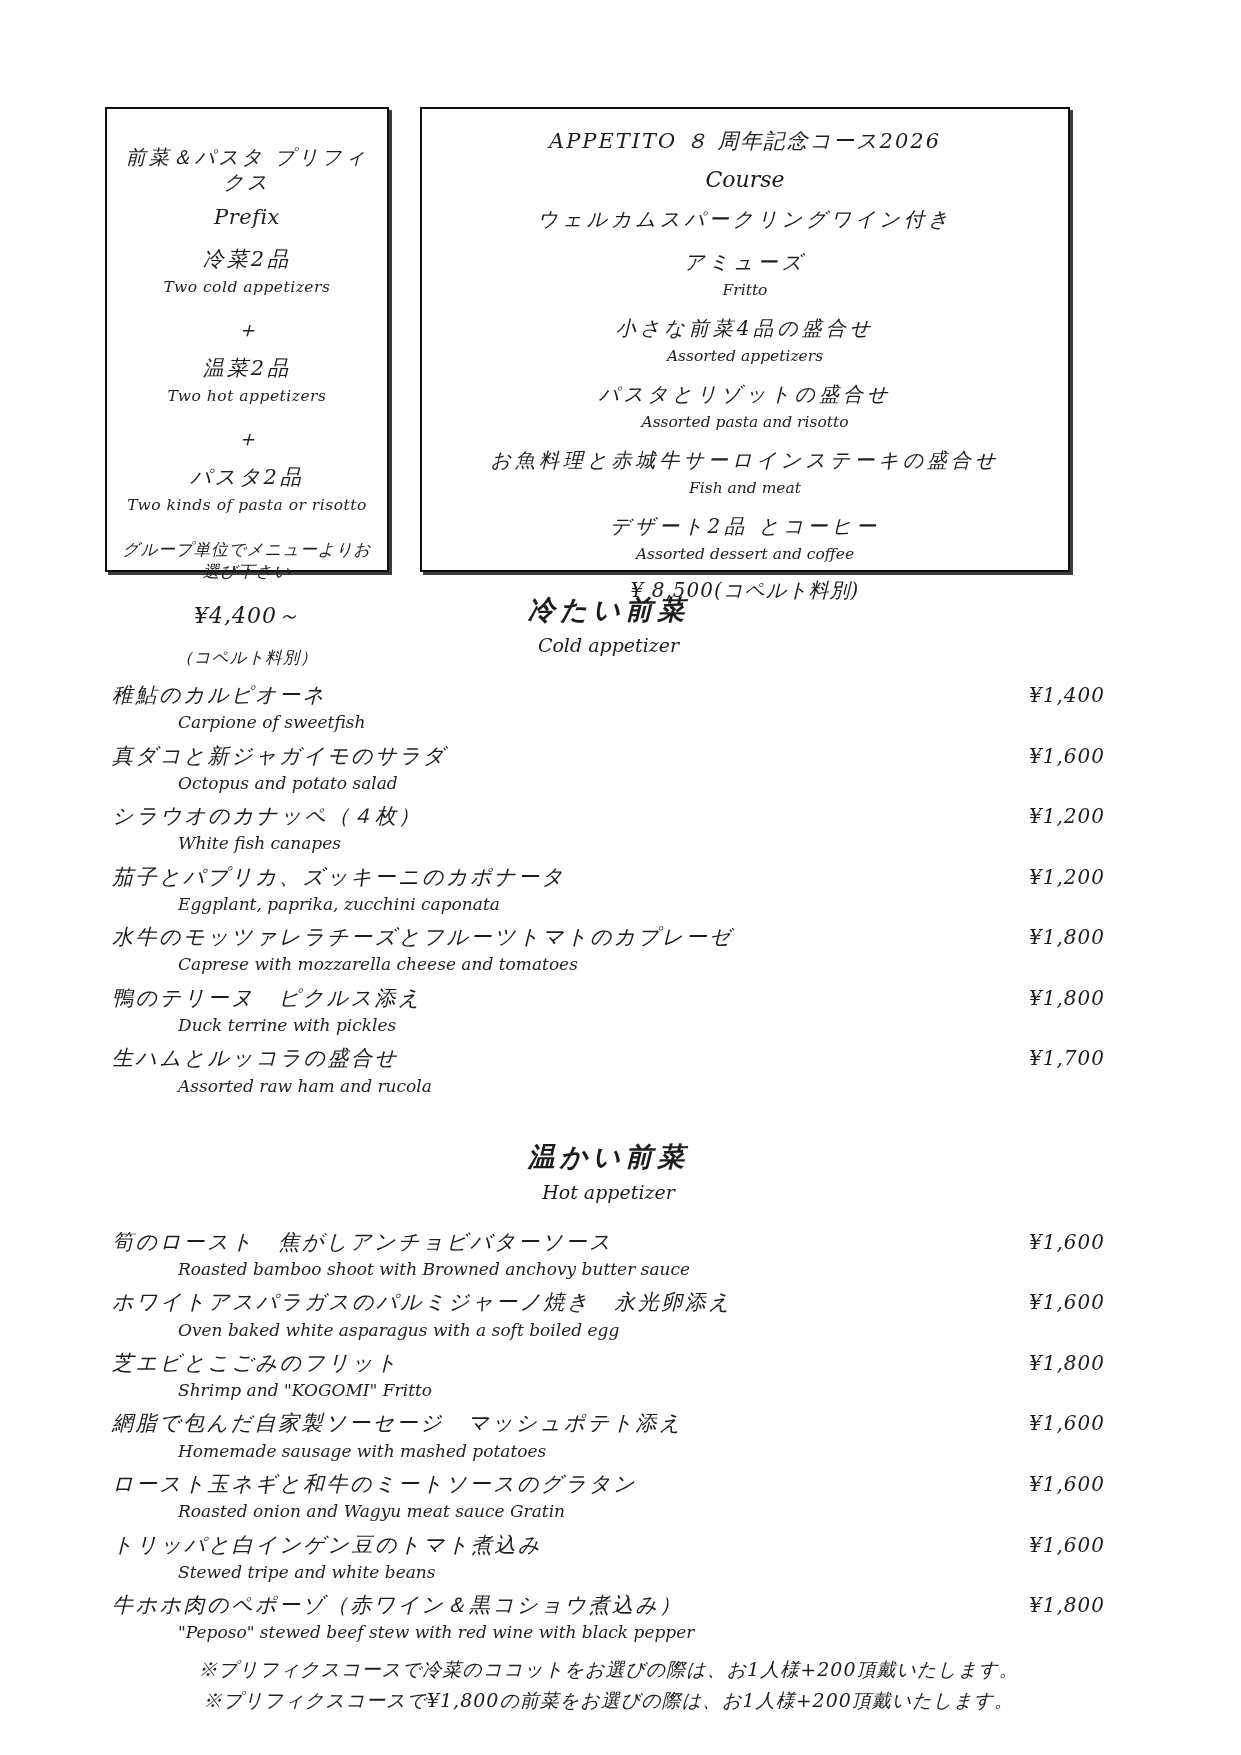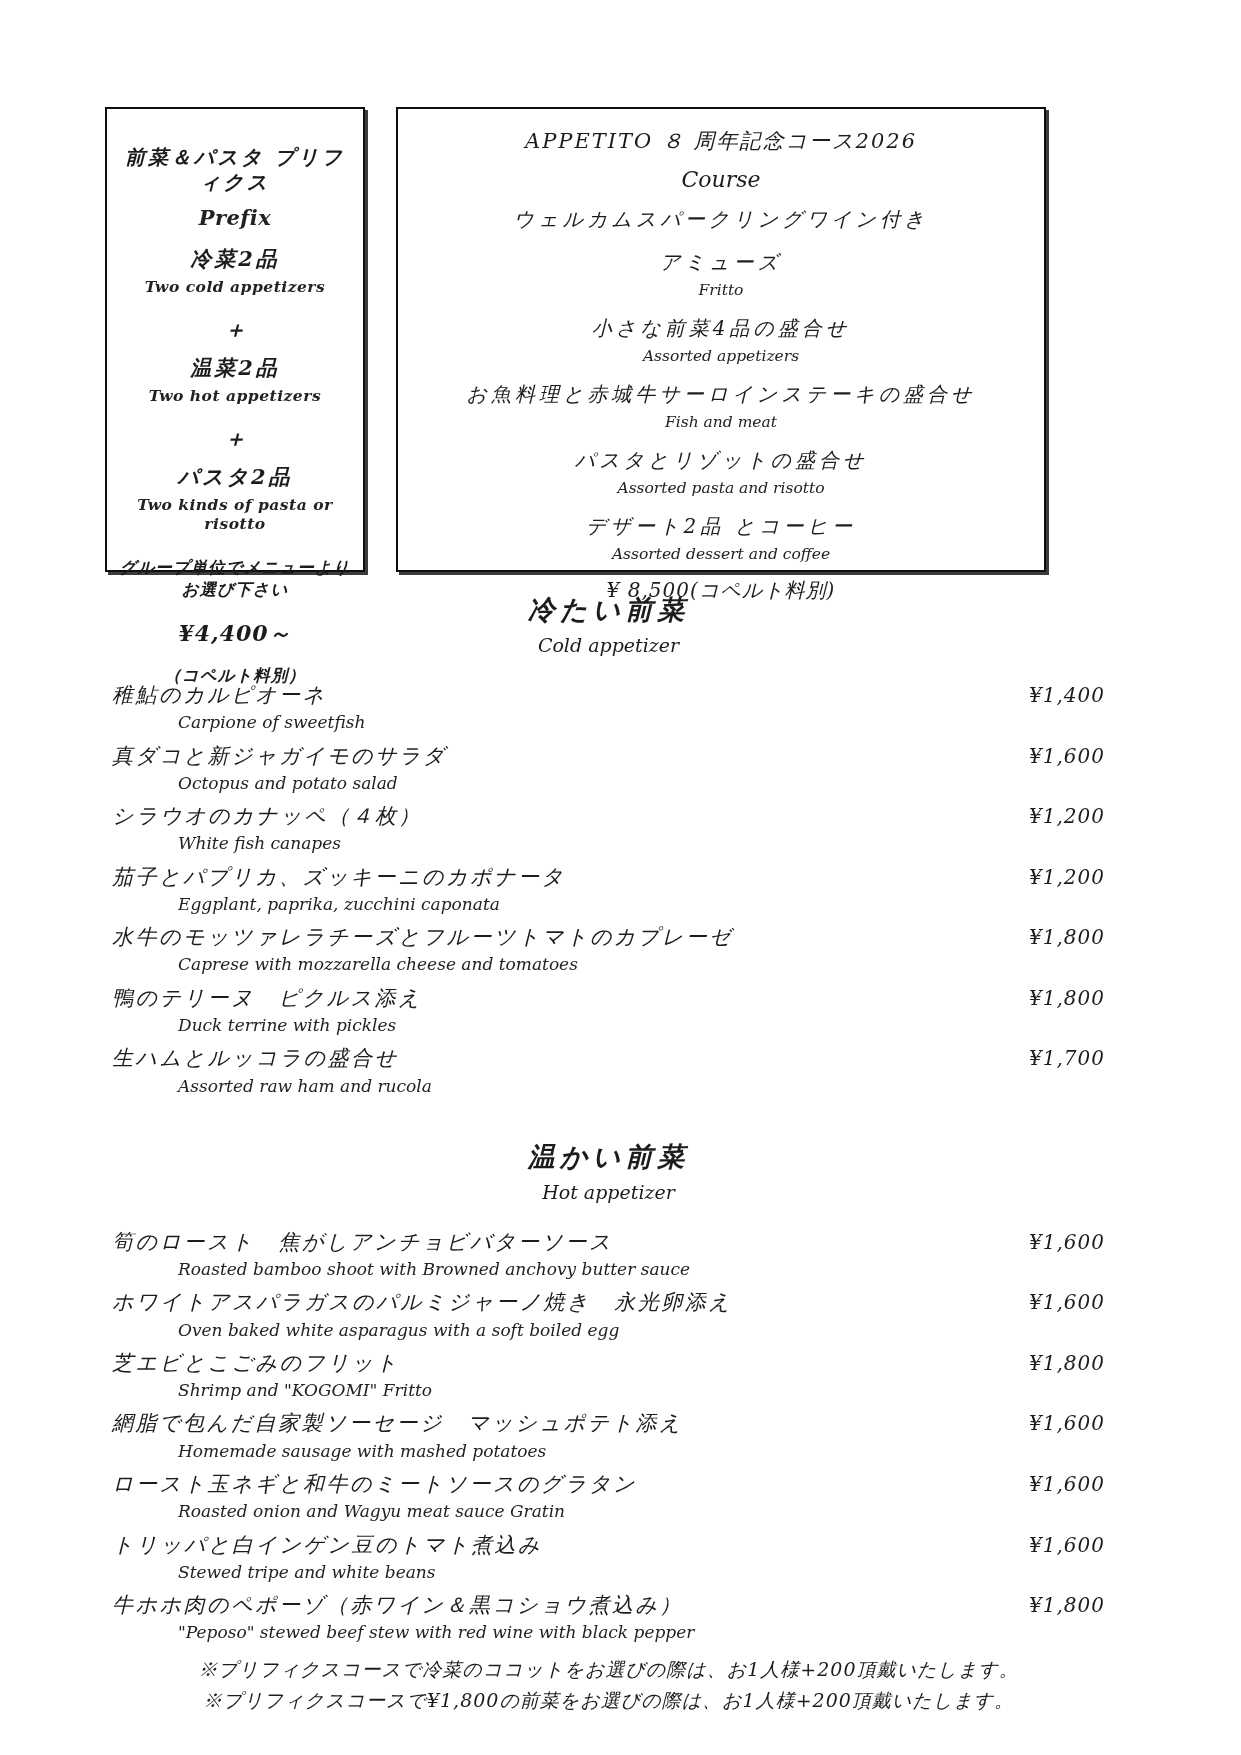--- a/index.html
+++ b/index.html
@@ -20,21 +20,21 @@
     gap:31px;
   }
   .menu-box{
     border:2px solid #0f0f0f;
     box-shadow:3px 3px 0 #3c3c3c;
     background:#fff;
     box-sizing:border-box;
     height:465px;
     text-align:center;
   }
-  .prefix-box{width:260px;padding:36px 10px 18px 10px;font-weight:bold;}
+  .prefix-box{width:284px;padding:36px 10px 18px 10px;}
   .course-box{width:650px;padding:12px 14px 2px 14px;}
   .jp-line{font-style:italic;letter-spacing:3px;font-size:20px;line-height:1.25;}
   .en-line{font-style:italic;font-size:15.5px;letter-spacing:0.5px;line-height:1.2;color:#222;}
   .prefix-box .box-title{font-size:20px;margin-bottom:10px;}
   .prefix-box .box-subtitle{font-size:21px;margin-bottom:16px;}
   .prefix-box .pf-jp{font-size:21px;margin-top:2px;}
   .prefix-box .pf-en{margin-top:6px;}
   .prefix-box .plus{font-style:italic;font-size:22px;margin:18px 0 10px 0;}
   .prefix-box .group-note{font-style:italic;font-size:16.5px;letter-spacing:1px;margin-top:24px;}
   .prefix-box .price-line{font-style:italic;font-size:22px;margin-top:18px;letter-spacing:1px;}
@@ -93,27 +93,27 @@
     <div class="cp-jp">アミューズ</div>
     <div class="cp-en">Fritto</div>
   </div>
 
   <div class="course-pair">
     <div class="cp-jp">小さな前菜4品の盛合せ</div>
     <div class="cp-en">Assorted appetizers</div>
   </div>
 
   <div class="course-pair">
+    <div class="cp-jp">パスタとリゾットの盛合せ</div>
+    <div class="cp-en">Assorted pasta and risotto</div>
+  </div>
+
+  <div class="course-pair">
     <div class="cp-jp">お魚料理と赤城牛サーロインステーキの盛合せ</div>
     <div class="cp-en">Fish and meat</div>
-  </div>
-
-  <div class="course-pair">
-    <div class="cp-jp">パスタとリゾットの盛合せ</div>
-    <div class="cp-en">Assorted pasta and risotto</div>
   </div>
 
   <div class="course-pair">
     <div class="cp-jp">デザート2品 とコーヒー</div>
     <div class="cp-en">Assorted dessert and coffee</div>
   </div>
 </div>
       <div class="price-line">¥ 8,500(コペルト料別)</div>
     </div>
 

